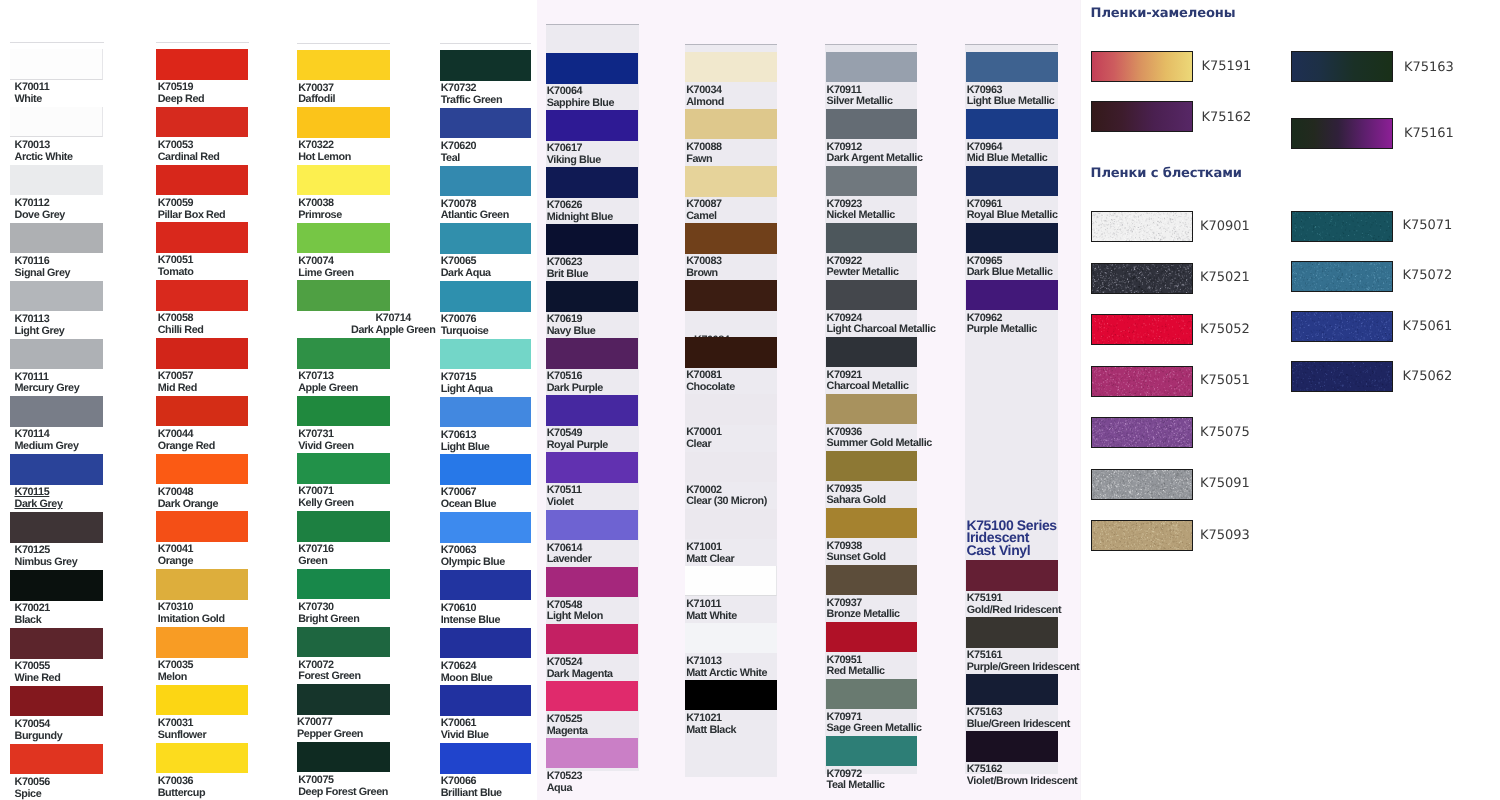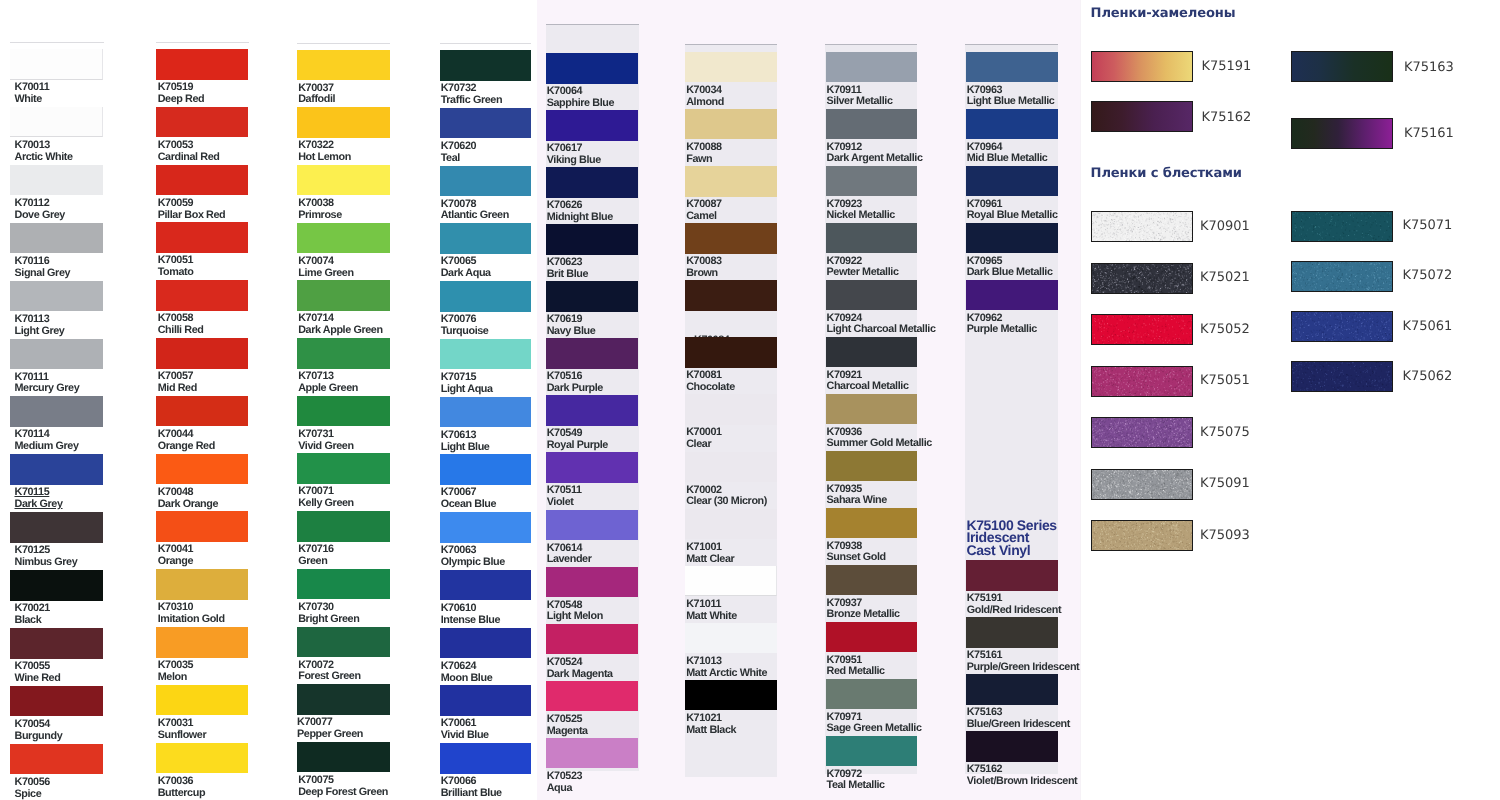--- a/index.html
+++ b/index.html
@@ -262,21 +262,21 @@
   </div>
   <div class="sw" style="left:297.0px;top:222.6px;width:93px;">
     <div class="sw-box" style="background:#76c645;"></div>
     <div class="sw-text" style="left:1.2px;">
         <span class="sw-code">K70074</span>
         <span class="sw-name">Lime Green</span>
       </div>
   </div>
   <div class="sw" style="left:297.0px;top:280.3px;width:93px;">
     <div class="sw-box" style="background:#4fa043;"></div>
-    <div class="sw-text" style="left:1.2px;">
+    <div class="sw-text" style="left:1.2px;text-align:center;">
         <span class="sw-code">K70714</span>
         <span class="sw-name">Dark Apple Green</span>
       </div>
   </div>
   <div class="sw" style="left:297.0px;top:338.0px;width:93px;">
     <div class="sw-box" style="background:#2f9146;"></div>
     <div class="sw-text" style="left:1.2px;">
         <span class="sw-code">K70713</span>
         <span class="sw-name">Apple Green</span>
       </div>
@@ -646,21 +646,21 @@
     <div class="sw-box" style="background:#a8925e;"></div>
     <div class="sw-text" style="left:1.0px;">
         <span class="sw-code">K70936</span>
         <span class="sw-name">Summer Gold Metallic</span>
       </div>
   </div>
   <div class="sw" style="left:825.5px;top:450.5px;width:91px;">
     <div class="sw-box" style="background:#8d7834;"></div>
     <div class="sw-text" style="left:1.0px;">
         <span class="sw-code">K70935</span>
-        <span class="sw-name">Sahara Wine</span>
+        <span class="sw-name">Sahara Gold</span>
       </div>
   </div>
   <div class="sw" style="left:825.5px;top:507.5px;width:91px;">
     <div class="sw-box" style="background:#a5822f;"></div>
     <div class="sw-text" style="left:1.0px;">
         <span class="sw-code">K70938</span>
         <span class="sw-name">Sunset Gold</span>
       </div>
   </div>
   <div class="sw" style="left:825.5px;top:564.5px;width:91px;">

